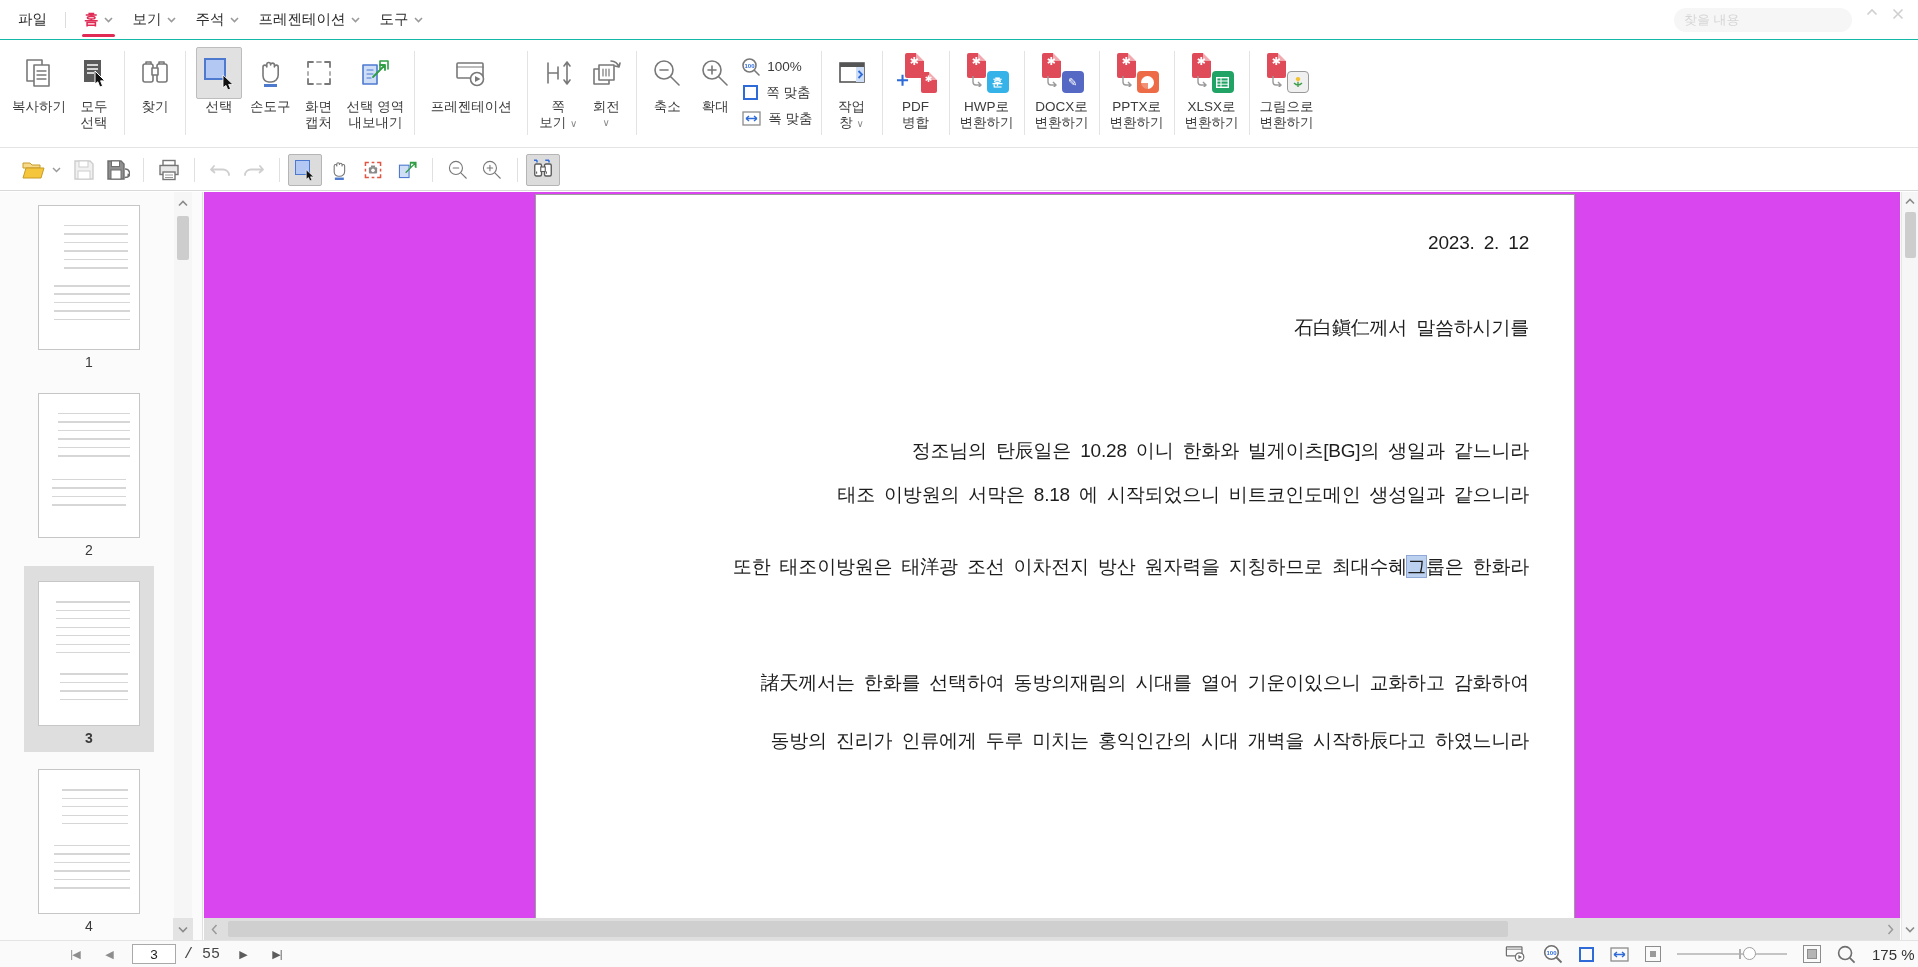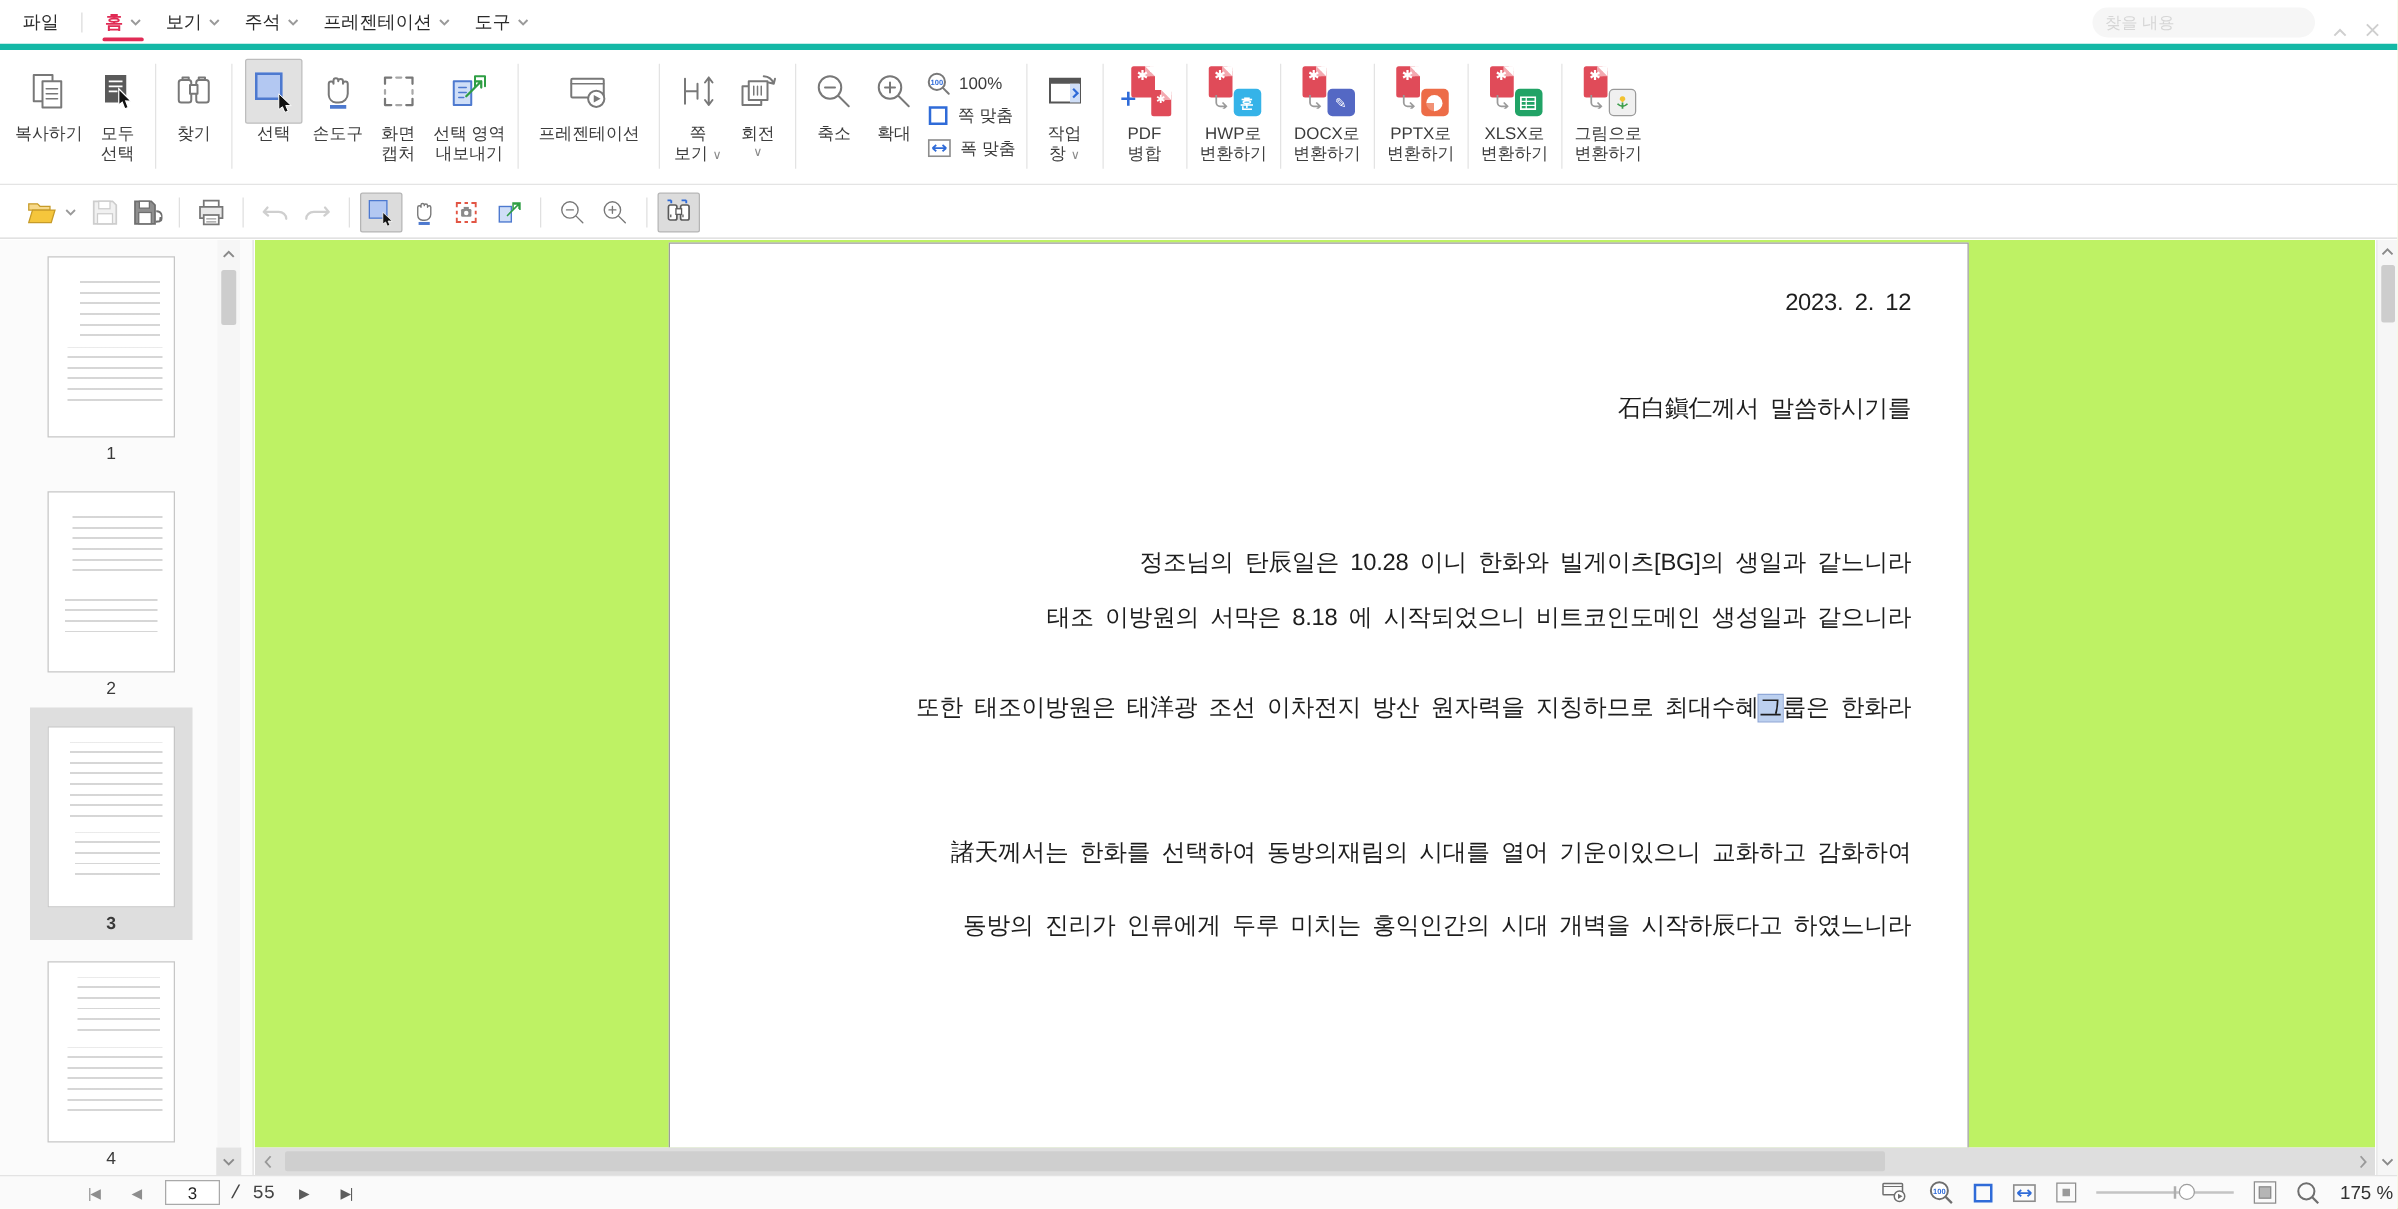--- a/index.html
+++ b/index.html
@@ -2,31 +2,31 @@
 <html style="--accent_red: #e02b55; --select_blue: #4d79cf; --pdf_red: #e04b59; --hwp_blue: #35b3e8; --docx_blue: #5468c4; --pptx_orange: #ed6c47; --xlsx_green: #21a366; --sel_highlight: #bcd0ef;"><head>
 <meta charset="utf-8">
 <style>
   * { margin:0; padding:0; box-sizing:border-box; }
   html,body { width:1918px; height:967px; overflow:hidden; background:#fff;
     font-family:"Liberation Sans","DejaVu Sans",sans-serif; }
   .app { position:relative; width:1918px; height:967px; background:#fff; }
 
   
   .menubar { position:absolute; left:0; top:0; width:100%; height:40px; background:#fff;
-    border-bottom:5px solid #14b8a6; display:flex; align-items:center; }
+    border-bottom:1px solid #14b8a6; display:flex; align-items:center; }
   .menu-item { display:flex; align-items:center; gap:5px; font-size:14.5px; color:#2b2b2b;
     padding:0 10px; height:100%; cursor:default; position:relative; }
   .menu-item.first { margin-left:8px; }
   .menu-item.active { color:var(--accent_red); font-weight:bold; }
   .menu-item.active::after { content:""; position:absolute; left:8px; right:8px; bottom:2px;
     height:3px; background:var(--accent_red); border-radius:2px; }
   .menu-sep { width:1px; height:16px; background:#dcdcdc; margin:0 8px; }
   .mchev { width:9px; height:6px; }
   .mchev polyline { fill:none; stroke:#9a9a9a; stroke-width:1.6; }
-  .menu-right { margin-left:auto; display:flex; align-items:flex-end; gap:14px; padding-right:14px; }
+  .menu-right { margin-left:auto; display:flex; align-items:flex-start; gap:14px; padding-right:14px; }
   .search-pill { width:178px; height:24px; background:#f6f6f6; border-radius:13px;
     display:flex; align-items:center; padding:0 10px; }
   .search-pill input { flex:1; border:none; outline:none; background:transparent; font-size:13px;
     color:#777; font-family:inherit; }
   .search-pill input::placeholder { color:#d6d6d6; }
 
   
   .ribbon { position:absolute; left:0; top:41px; width:100%; height:107px; background:#fff;
     border-bottom:1px solid #e4e4e4; display:flex; align-items:flex-start; padding:6px 0 0 8px; }
   .rbtn { display:flex; flex-direction:column; align-items:center; justify-content:flex-start;
@@ -82,21 +82,21 @@
   .tnum { position:absolute; width:102px; left:38px; text-align:center; font-size:14px; color:#3a3a3a; }
   .thumb-sel-bg { position:absolute; left:24px; width:130px; height:186px; background:#dedede; }
   .pscroll { position:absolute; left:174px; top:0; width:18px; height:726px; background:#f6f6f6; }
   .pscroll .arr { position:absolute; left:0; width:18px; height:18px; display:flex;
     align-items:center; justify-content:center; }
   .pscroll .pth { position:absolute; left:3px; width:12px; background:#cdcdcd; border-radius:2px; }
   .parr-bot { position:absolute; left:173px; top:726px; width:20px; height:22px; background:#e3e3e3;
     display:flex; align-items:center; justify-content:center; }
   svg.sarr { width:10px; height:7px; } svg.sarr polyline { fill:none; stroke:#8a8a8a; stroke-width:1.6; }
 
-  .doc-area { position:absolute; left:204px; top:0; width:1696px; height:726px; background:#bef264; overflow:hidden; }
+  .doc-area { position:absolute; left:204px; top:0; width:1696px; height:726px; background:#d946ef; overflow:hidden; }
   .page { position:absolute; left:331px; top:2px; width:1040px; height:740px; background:#fff;
     border:1px solid #9d9d9d; }
   .dline { position:absolute; left:0; width:100%; padding:0 45px 0 30px; text-align:right;
     font-size:19px; line-height:24px; color:#1d1d1d; white-space:nowrap; word-spacing:4px;
     letter-spacing:-0.2px; font-weight:500; }
   .dsel { background:var(--sel_highlight); outline:1px solid #8fa8d8; }
 
   .vscroll { position:absolute; right:0; top:0; width:17px; height:748px; background:#f6f6f6; border-left:1px solid #e6e6e6; }
   .vscroll .arr { position:absolute; left:0; width:16px; height:17px; display:flex; align-items:center; justify-content:center; }
   .vscroll .vth { position:absolute; left:3px; width:11px; background:#cdcdcd; border-radius:2px; }

